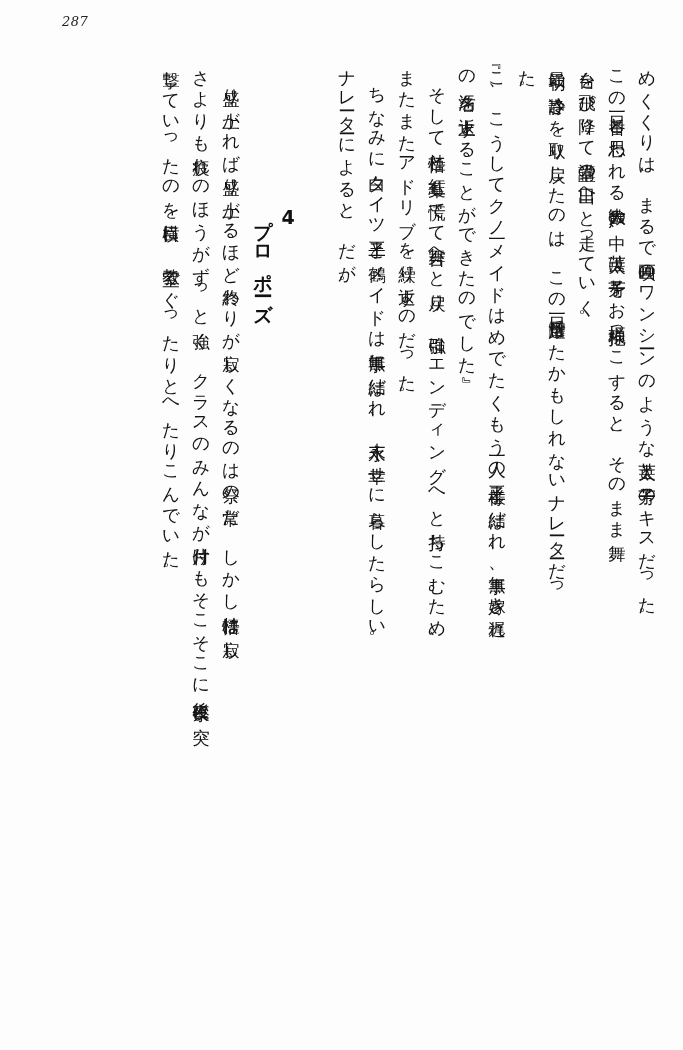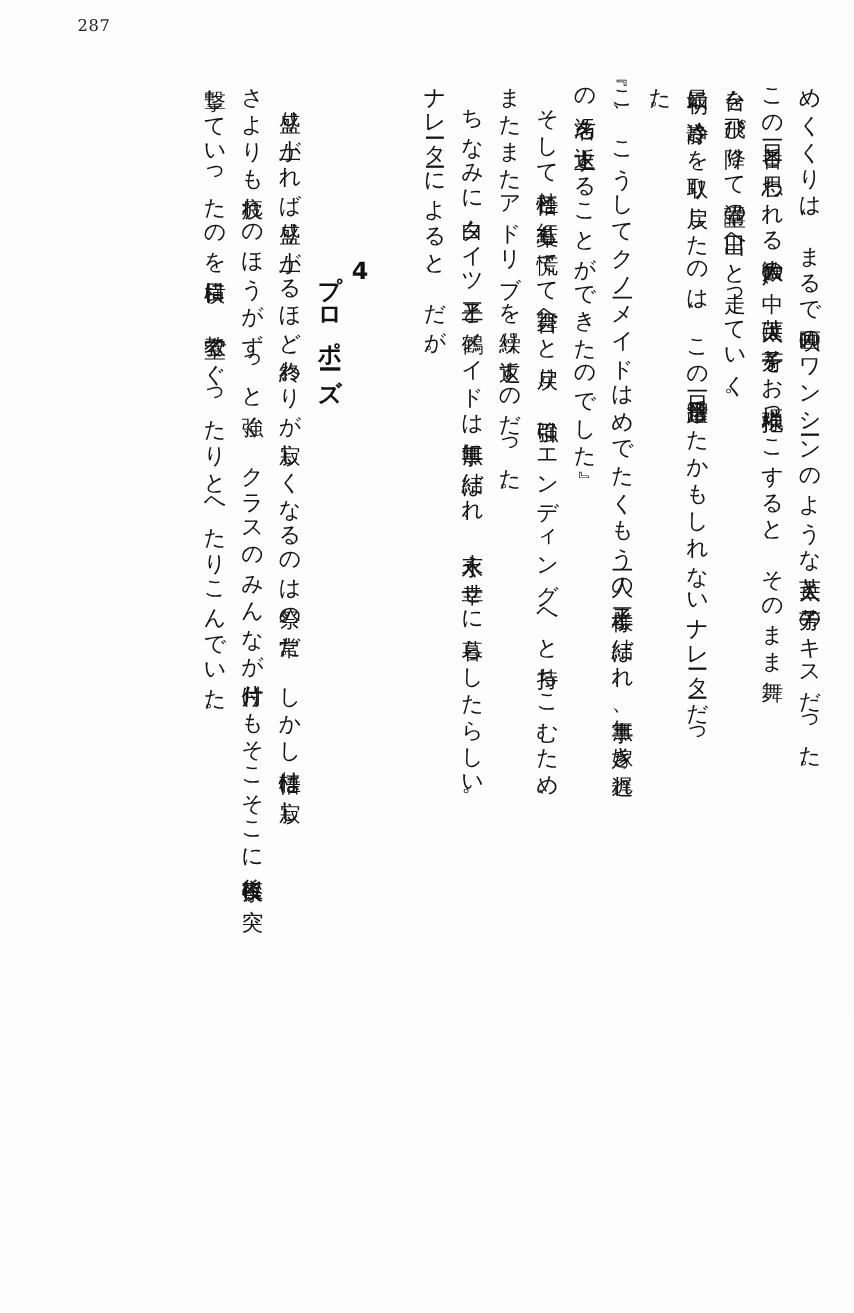--- a/index.html
+++ b/index.html
@@ -16,20 +16,21 @@
     width: 683px;
     height: 1050px;
     background: #fdfdfd;
     overflow: hidden;
   }
   .page-number {
     position: absolute;
     top: 14px;
     left: 62px;
     font-size: 13px;
+    font-style: italic;
     font-family: "DejaVu Serif", serif;
     color: #222;
     letter-spacing: 0.5px;
   }
   
   .body-area {
     position: absolute;
     top: 58px;
     left: 28px;
     width: 627px;

